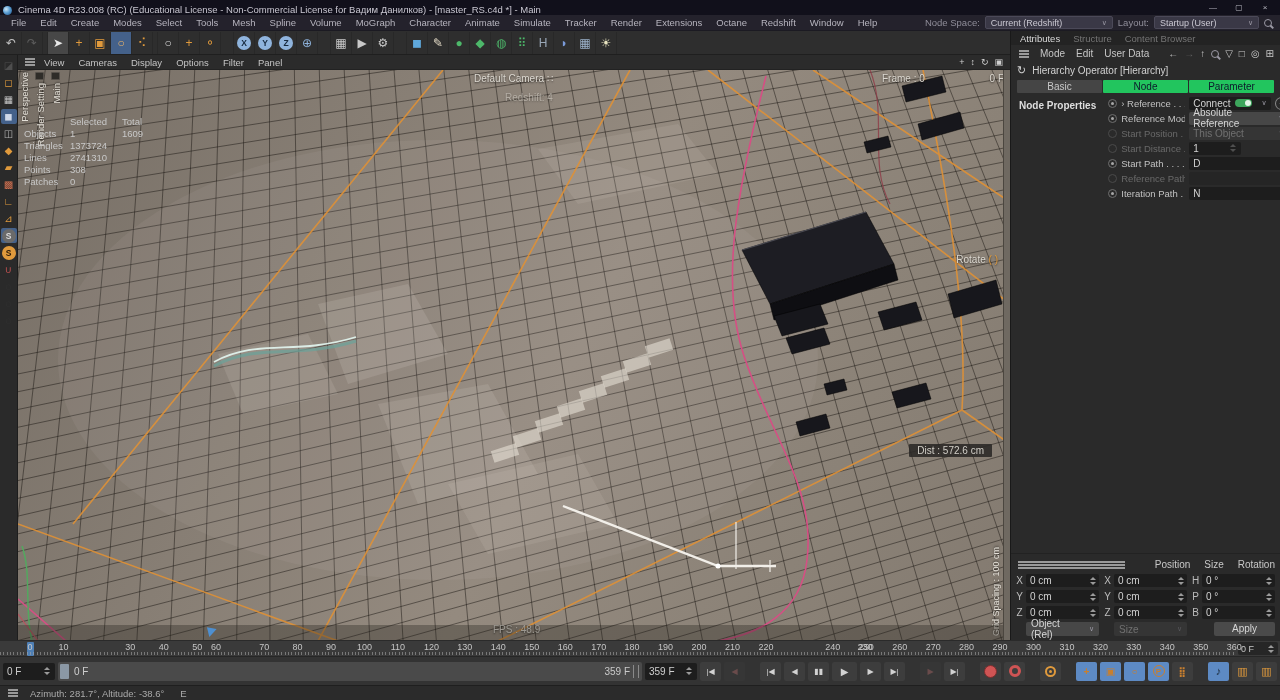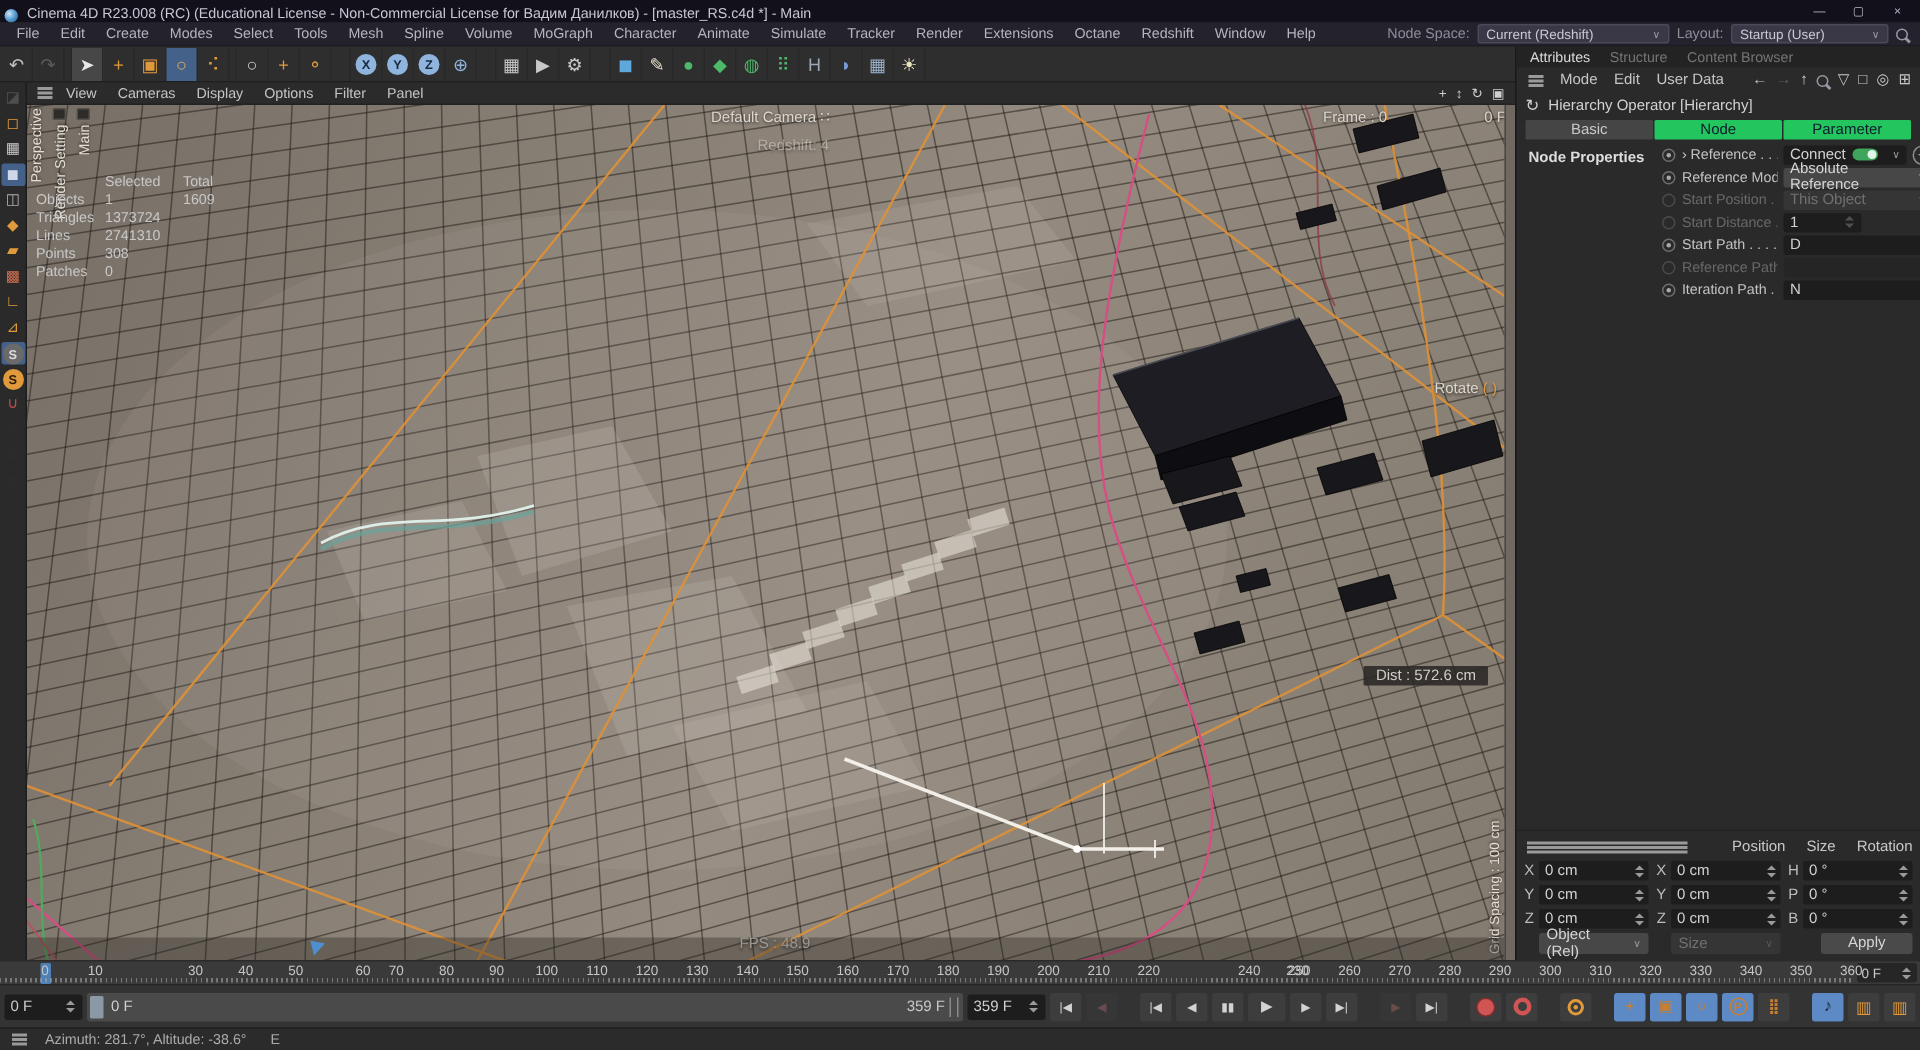--- a/index.html
+++ b/index.html
@@ -912,21 +912,21 @@
           <i class="up"></i>
           <i class="dn"></i>
         </span>
     </div>
   <span class="tick" style="left: 30px;">0</span>
       <span class="tick" style="left: 63.45px;">10</span>
       <span class="tick" style="left: 96.9px; margin-top: 34px;">20</span>
       <span class="tick" style="left: 130.35px;">30</span>
       <span class="tick" style="left: 163.8px;">40</span>
       <span class="tick" style="left: 197.25px;">50</span>
-      <span class="tick" style="left: 242px;">60</span>
+      <span class="tick" style="left: 216px;">60</span>
       <span class="tick" style="left: 264.15px;">70</span>
       <span class="tick" style="left: 297.6px;">80</span>
       <span class="tick" style="left: 331.05px;">90</span>
       <span class="tick" style="left: 364.5px;">100</span>
       <span class="tick" style="left: 397.95px;">110</span>
       <span class="tick" style="left: 431.4px;">120</span>
       <span class="tick" style="left: 464.85px;">130</span>
       <span class="tick" style="left: 498.3px;">140</span>
       <span class="tick" style="left: 531.75px;">150</span>
       <span class="tick" style="left: 565.2px;">160</span>

